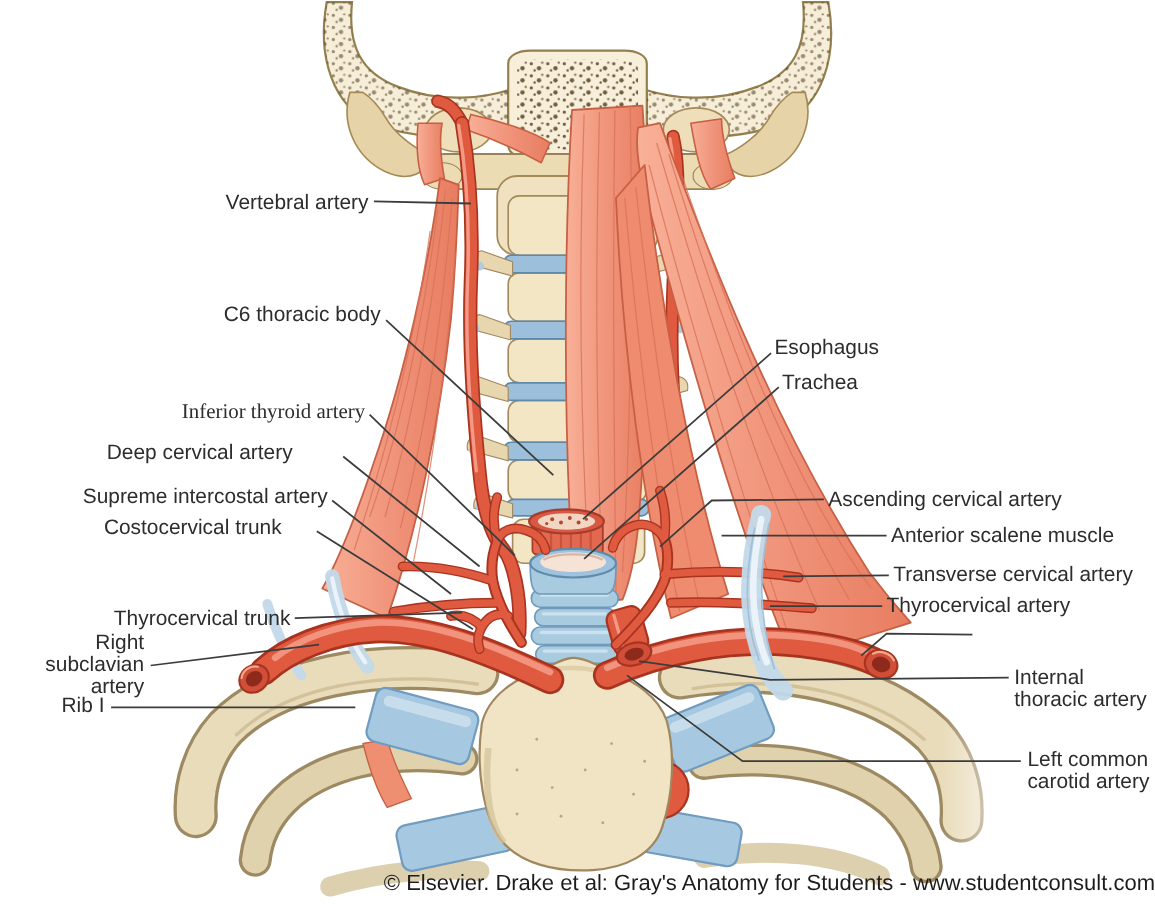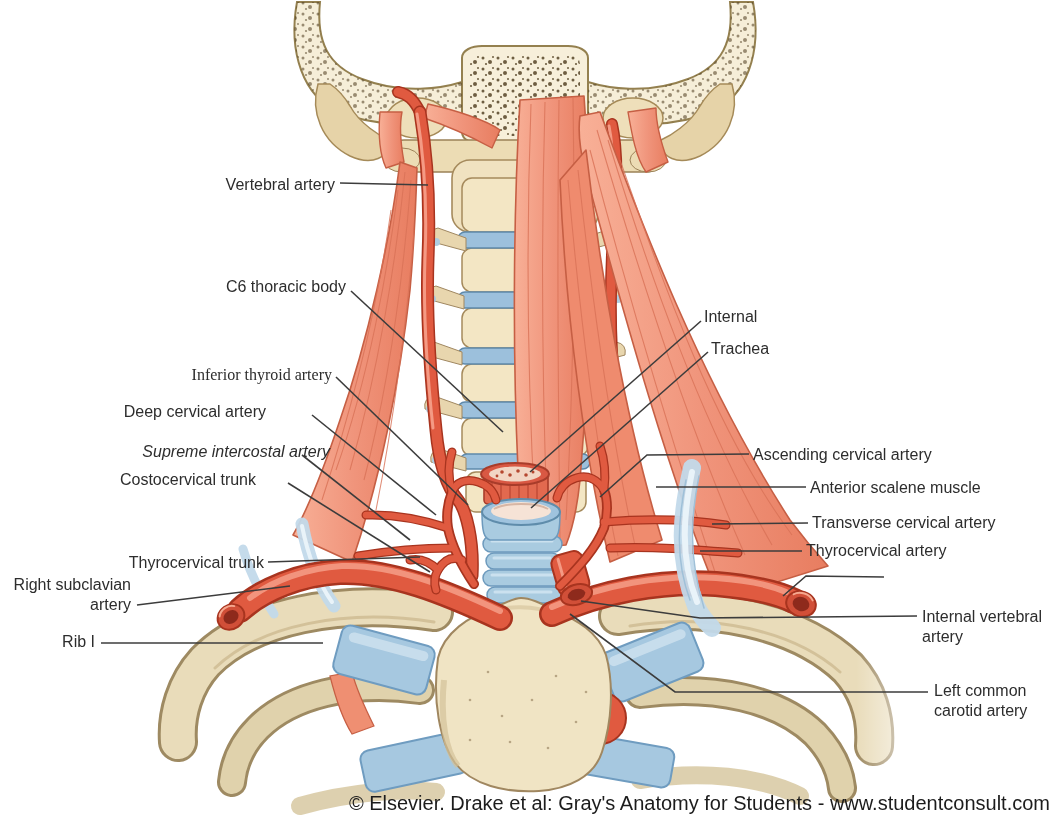--- a/index.html
+++ b/index.html
@@ -1,19 +1,19 @@
 <!DOCTYPE html>
 <html><head>
 <meta charset="utf-8">
 <style>
   html,body{margin:0;padding:0;background:#fff;}
   #stage{position:relative;width:1050px;height:826px;background:#ffffff;overflow:hidden;
          font-family:"Liberation Sans",sans-serif;}
   #art{position:absolute;left:0;top:0;}
-  .lbl{position:absolute;font-size:16px;line-height:20px;color:#2d2d2d;white-space:nowrap;}
+  .lbl{position:absolute;font-size:19px;line-height:20px;color:#2d2d2d;white-space:nowrap;}
   .lbl.wrap{white-space:normal;}
   .lbl.r{text-align:right;}
   #credit{position:absolute;left:0;right:0;top:792px;text-align:right;
           font-size:20px;color:#1c1c1c;letter-spacing:0px;}
 </style>
 </head>
 <body>
 
 <div id="stage">
 
@@ -347,28 +347,28 @@
     <polyline points="884,577 806,576 783,596"></polyline>
     <polyline points="917,616 700,618 581,601"></polyline>
     <polyline points="928,692 675,692 570,614"></polyline>
   </g>
 </svg>
 
   <div class="lbl r" style="right:715px;top:175px;">Vertebral artery</div>
   <div class="lbl r" style="right:704px;top:277px;">C6 thoracic body</div>
   <div class="lbl r" style="right:718px;top:365px;font-family:Liberation Serif, serif;">Inferior thyroid artery</div>
   <div class="lbl r" style="right:784px;top:402px;">Deep cervical artery</div>
-  <div class="lbl r" style="right:720px;top:442px;font-style:italic;">Supreme intercostal artery</div>
+  <div class="lbl r" style="right:752px;top:442px;">Supreme intercostal artery</div>
   <div class="lbl r" style="right:794px;top:470px;">Costocervical trunk</div>
   <div class="lbl r" style="right:786px;top:553px;">Thyrocervical trunk</div>
   <div class="lbl r wrap" style="right:919px;top:575px;width:132px;">Right subclavian artery</div>
   <div class="lbl r" style="right:955px;top:632px;">Rib I</div>
-  <div class="lbl" style="left:704px;top:307px;">Internal</div>
+  <div class="lbl" style="left:704px;top:307px;">Esophagus</div>
   <div class="lbl" style="left:711px;top:339px;">Trachea</div>
   <div class="lbl" style="left:753px;top:445px;">Ascending cervical artery</div>
   <div class="lbl" style="left:810px;top:478px;">Anterior scalene muscle</div>
   <div class="lbl" style="left:812px;top:513px;">Transverse cervical artery</div>
   <div class="lbl" style="left:806px;top:541px;">Thyrocervical artery</div>
-  <div class="lbl wrap" style="left:922px;top:607px;width:128px;">Internal vertebral artery</div>
+  <div class="lbl wrap" style="left:922px;top:607px;width:128px;">Internal thoracic artery</div>
   <div class="lbl wrap" style="left:934px;top:681px;width:112px;">Left common carotid artery</div>
 
   <div id="credit">© Elsevier. Drake et al: Gray's Anatomy for Students - www.studentconsult.com</div>
 </div>
 
 </body></html>

